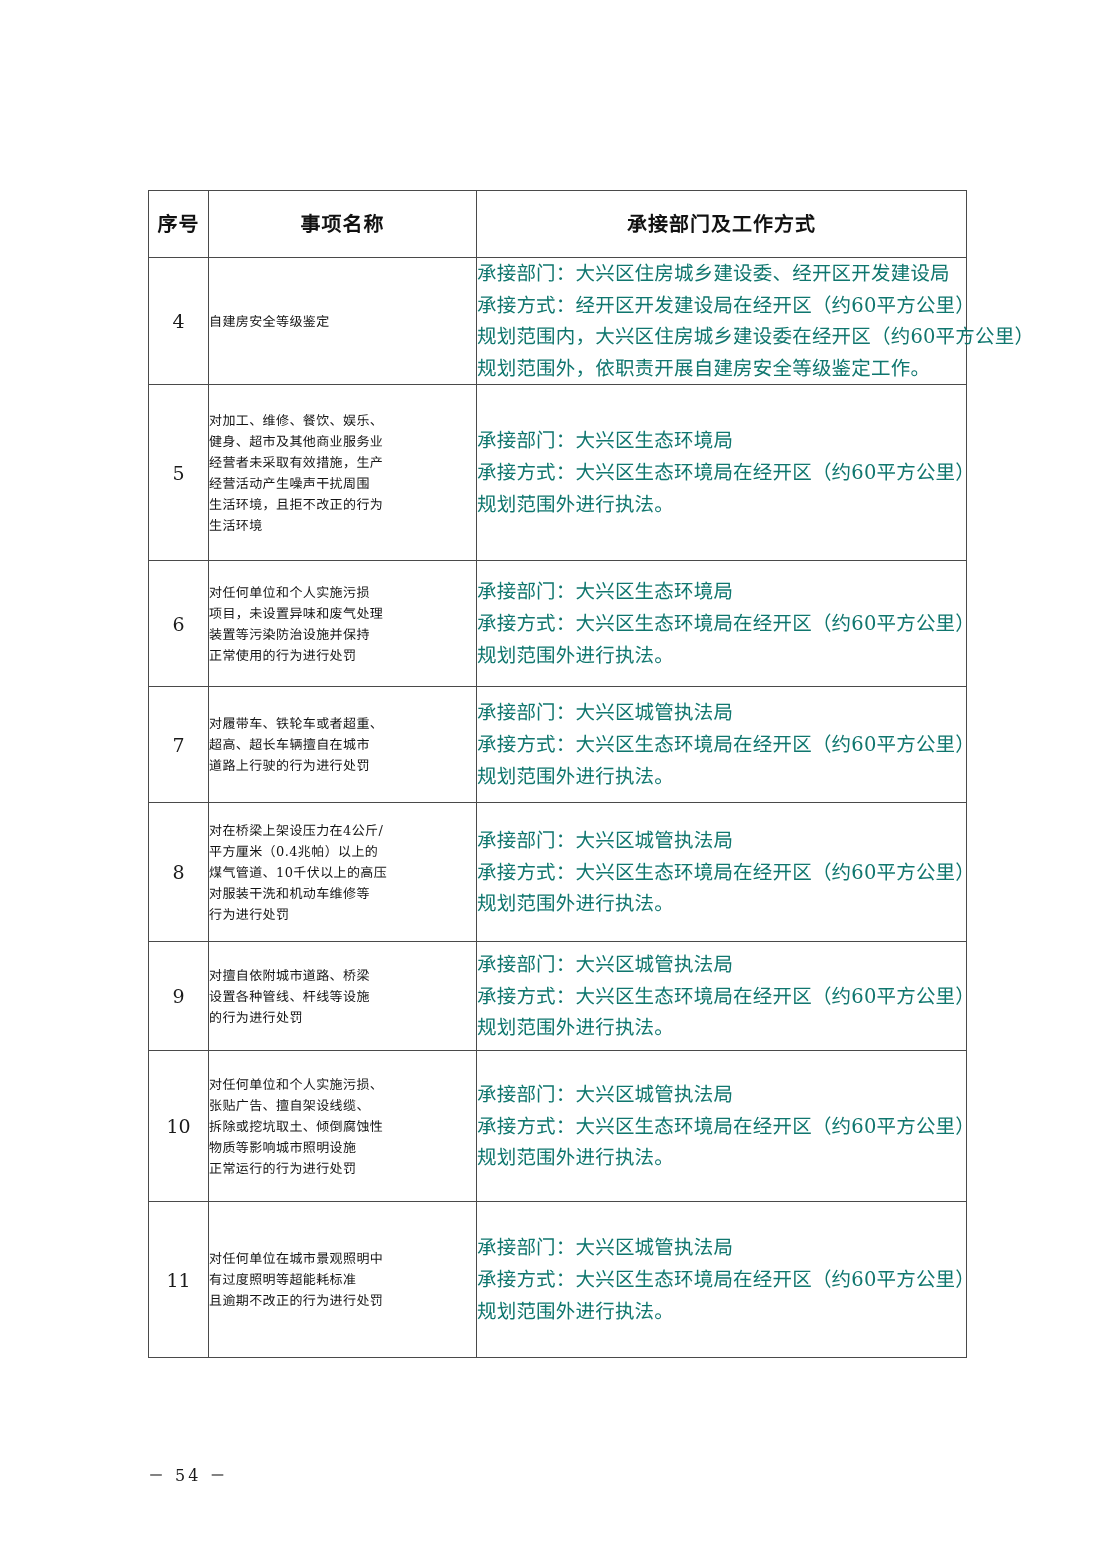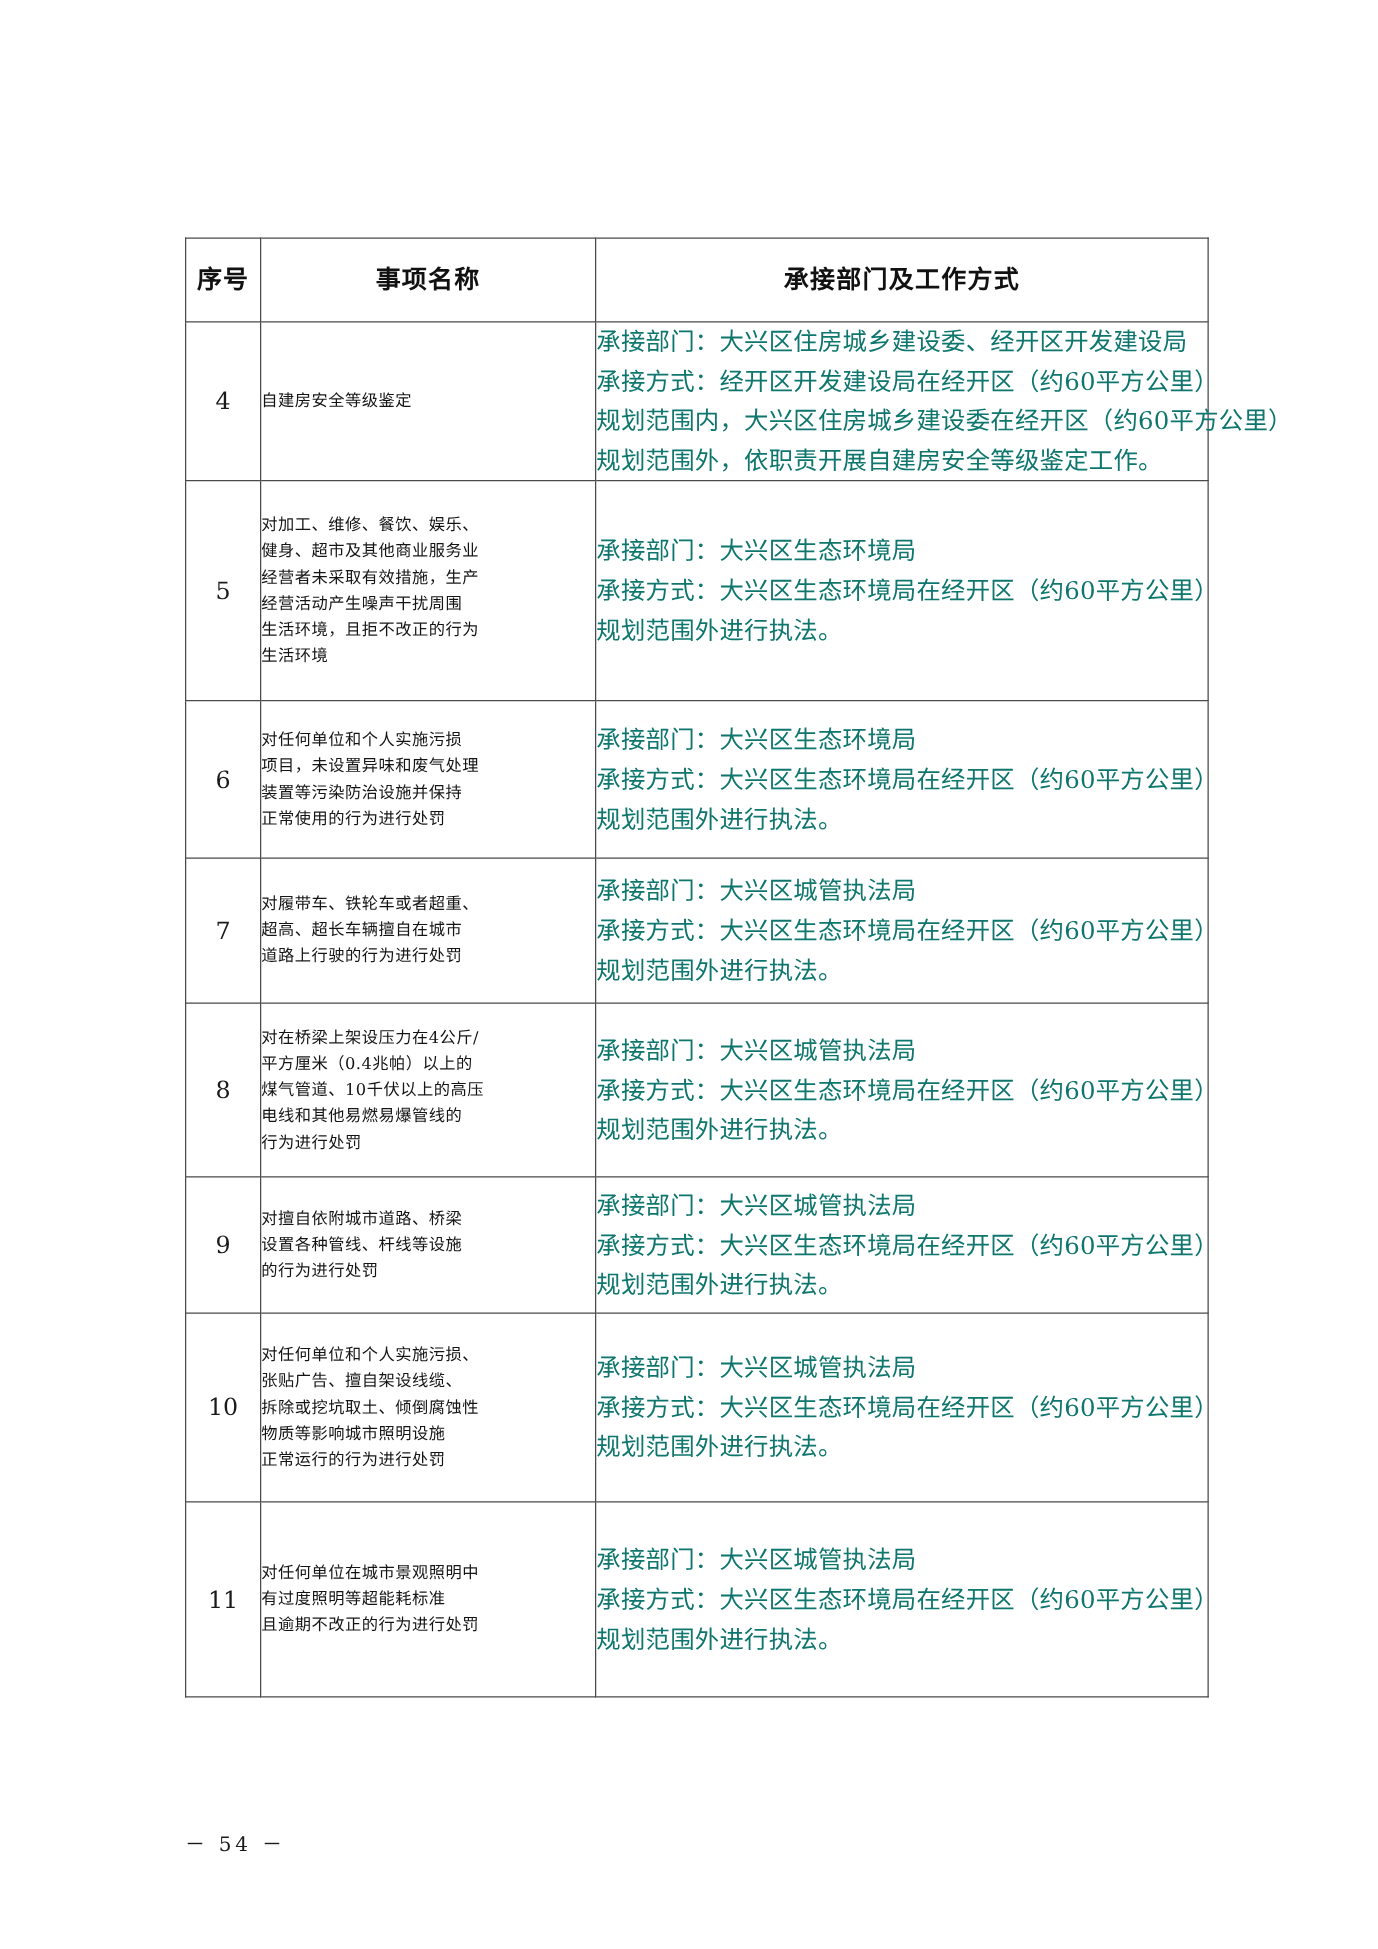--- a/index.html
+++ b/index.html
@@ -187,21 +187,21 @@
             <span class="line">规划范围外进行执法。</span>
           </td>
       </tr>
 
       <tr class="r-8">
         <td class="no-cell">8</td>
         <td class="name-cell">
             <span class="line">对在桥梁上架设压力在4公斤/</span>
             <span class="line">平方厘米（0.4兆帕）以上的</span>
             <span class="line">煤气管道、10千伏以上的高压</span>
-            <span class="line">电线和其他易燃易爆管线的</span>
+            <span class="line">对服装干洗和机动车维修等</span>
             <span class="line">行为进行处罚</span>
           </td>
         <td class="dept-cell">
             <span class="line">承接部门：大兴区城管执法局</span>
             <span class="line">承接方式：大兴区生态环境局在经开区（约60平方公里）</span>
             <span class="line">规划范围外进行执法。</span>
           </td>
       </tr>
 
       <tr class="r-9">

